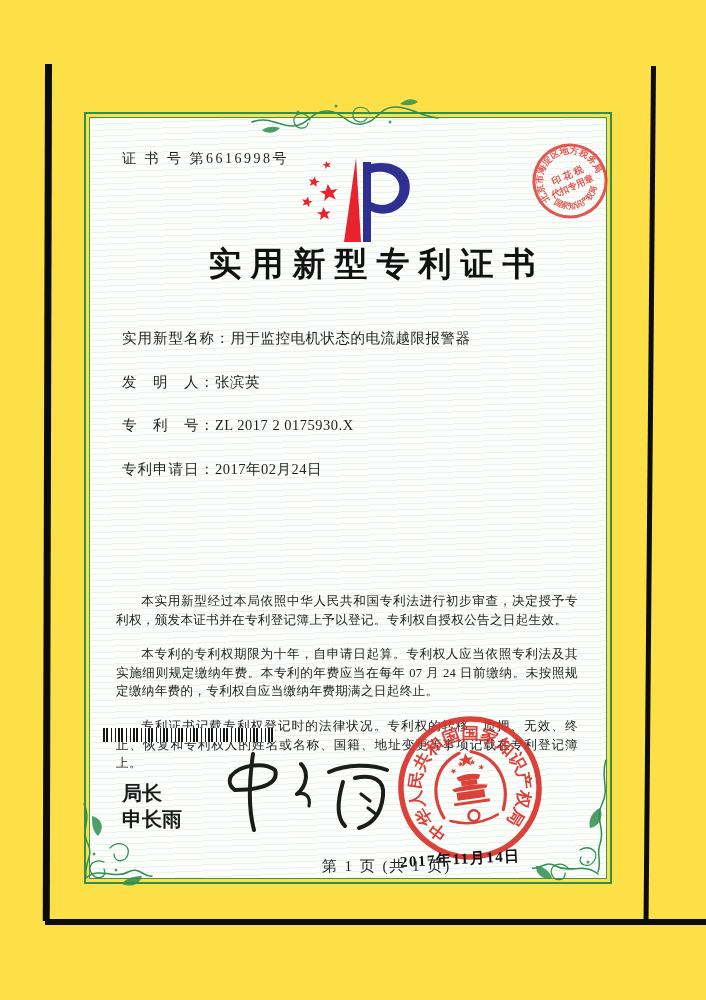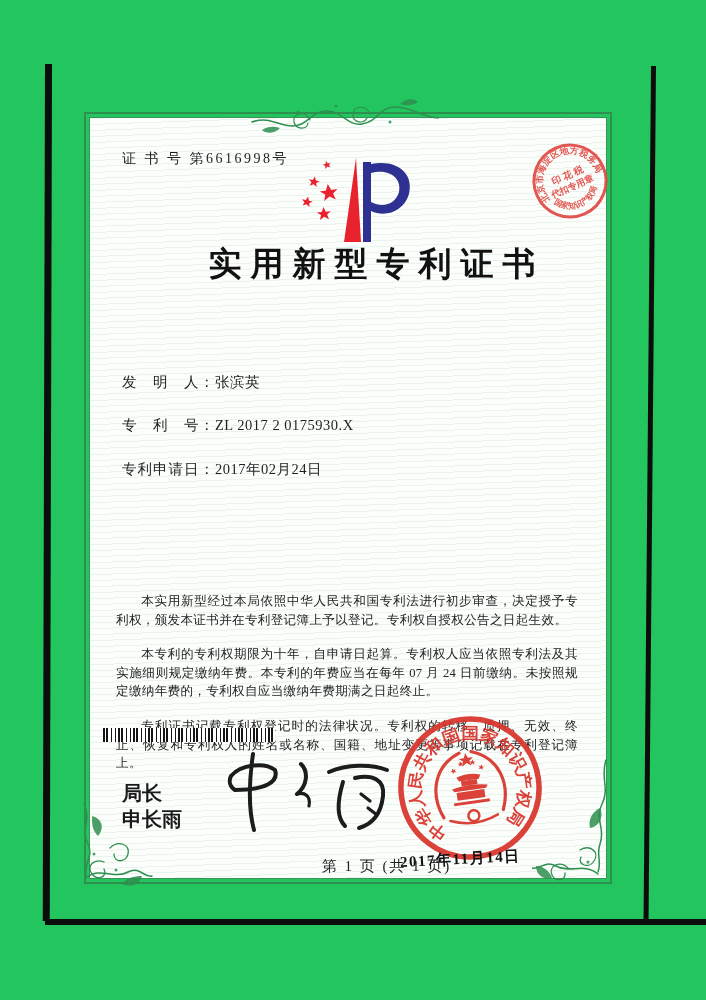--- a/index.html
+++ b/index.html
@@ -1,16 +1,16 @@
 <!DOCTYPE html>
 <html><head>
 <meta charset="utf-8">
 <style>
   html,body{margin:0;padding:0;background:#ffffff;}
-  .canvas{position:relative;width:706px;height:1000px;background:#22c55e;overflow:hidden;
+  .canvas{position:relative;width:706px;height:1000px;background:#fde047;overflow:hidden;
           font-family:"Liberation Serif","DejaVu Serif",serif;color:#1f1f1f;}
   
   .edge{position:absolute;background:#0c0c0c;}
   .edge-left{left:45px;top:64px;width:7px;height:857px;transform-origin:top center;transform:rotate(0.15deg);}
   .edge-right{left:651px;top:66px;width:5px;height:855px;transform-origin:top center;transform:rotate(0.5deg);}
   .edge-bottom{left:45px;top:919px;width:661px;height:6px;}
   
   .frame{position:absolute;left:84px;top:112px;width:524px;height:768px;border:2.5px solid #2f8f4f;z-index:1;}
   .frame-inner{position:absolute;left:3px;top:3px;right:3px;bottom:3px;border:1px solid #3a9459;
     background-color:#fcfefc;
@@ -108,20 +108,23 @@
       <use href="#star" transform="translate(35,13) scale(0.42) rotate(-15)"></use>
       <use href="#star" transform="translate(22,30) scale(0.55) rotate(10)"></use>
       <use href="#star" transform="translate(37,41) scale(0.9) rotate(-8)"></use>
       <use href="#star" transform="translate(15,50) scale(0.55) rotate(12)"></use>
       <use href="#star" transform="translate(32,62) scale(0.7) rotate(-5)"></use>
     </g>
   </svg>
 
   <div class="title">实用新型专利证书</div>
 
+  <div class="field" style="top:328px">
+    <span class="flabel">实用新型名称：</span><span class="fvalue">用于监控电机状态的电流越限报警器</span>
+  </div>
   <div class="field" style="top:372px">
     <span class="flabel">发　明　人：</span><span class="fvalue">张滨英</span>
   </div>
   <div class="field" style="top:415px">
     <span class="flabel">专　利　号：</span><span class="fvalue">ZL 2017 2 0175930.X</span>
   </div>
   <div class="field" style="top:459px">
     <span class="flabel">专利申请日：</span><span class="fvalue">2017年02月24日</span>
   </div>
 

